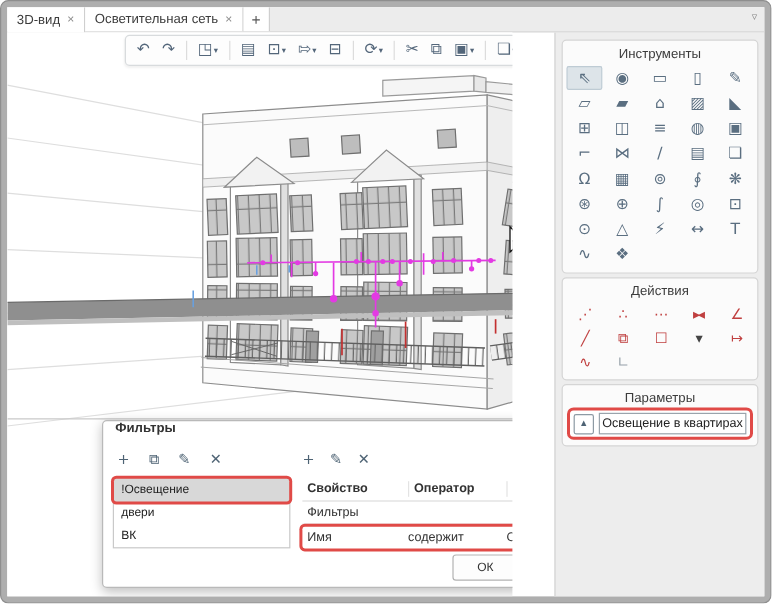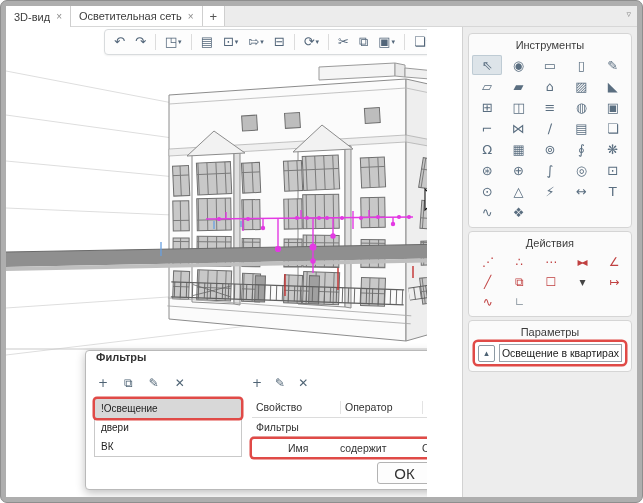--- a/index.html
+++ b/index.html
@@ -48,29 +48,29 @@
   .dtb-right{display:flex;gap:13px;margin-left:10px;}
   .dicon{font-family:"DejaVu Sans",sans-serif;font-size:12px;color:#4e6374;cursor:default;}
   .combo{margin-left:14px;width:158px;height:17px;border:1px solid #9aa4ac;border-radius:2px;display:flex;align-items:center;padding:0 4px;gap:4px;background:#fff;}
   .combo .cval{flex:1;font-size:10.5px;}
   .dlg-body{flex:1;display:flex;padding:3px 8px 0;min-height:0;}
   .filterlist{list-style:none;margin:0;padding:0;width:146px;border:1px solid #c9c9c9;align-self:stretch;}
   .filterlist li{height:19px;line-height:19px;padding-left:6px;font-size:10px;color:#222;position:relative;border-radius:2px;}
   .filterlist li.selected{background:#d8d8d8;}
   .condtable{flex:1;margin-left:10px;display:flex;flex-direction:column;}
   .thead{display:grid;grid-template-columns:88px 82px 1fr;border-bottom:1px solid #dcdcdc;height:19px;align-items:center;}
-  .thead span{padding-left:4px;border-left:1px solid #e3e3e3;height:13px;line-height:13px;font-size:10.5px;color:#333;}
+  .thead span{padding-left:4px;border-left:1px solid #e3e3e3;height:13px;line-height:13px;font-size:10.5px;color:#333;font-weight:bold;}
   .thead span:first-child{border-left:none;}
   .trow{height:18px;display:flex;align-items:center;font-size:10.5px;}
   .trow.group{border-bottom:1px solid #ececec;padding-left:4px;}
   .trow.cond{display:grid;grid-template-columns:88px 82px 1fr;position:relative;border-radius:2px;margin-top:2px;}
-  .c-prop{padding-left:36px;}
+  .c-prop{padding-left:4px;}
   .c-val{white-space:nowrap;overflow:hidden;}
   .dlg-footer{height:32px;display:flex;align-items:center;justify-content:flex-end;gap:10px;padding:0 8px;}
-  .dlg-footer button{width:55px;height:22px;background:#fdfdfd;border:1px solid #b3b3b3;border-radius:3px;font-size:15px;color:#333;font-family:"Liberation Sans",sans-serif;}
+  .dlg-footer button{width:55px;height:22px;background:#fdfdfd;border:1px solid #b3b3b3;border-radius:3px;font-size:10px;color:#333;font-family:"Liberation Sans",sans-serif;}
 </style>
 </head>
 <body>
 
 <div class="window">
  <div class="frame-inner">
 
   <div class="tabstrip">
     <div class="tab active">
       <span>3D-вид</span>

